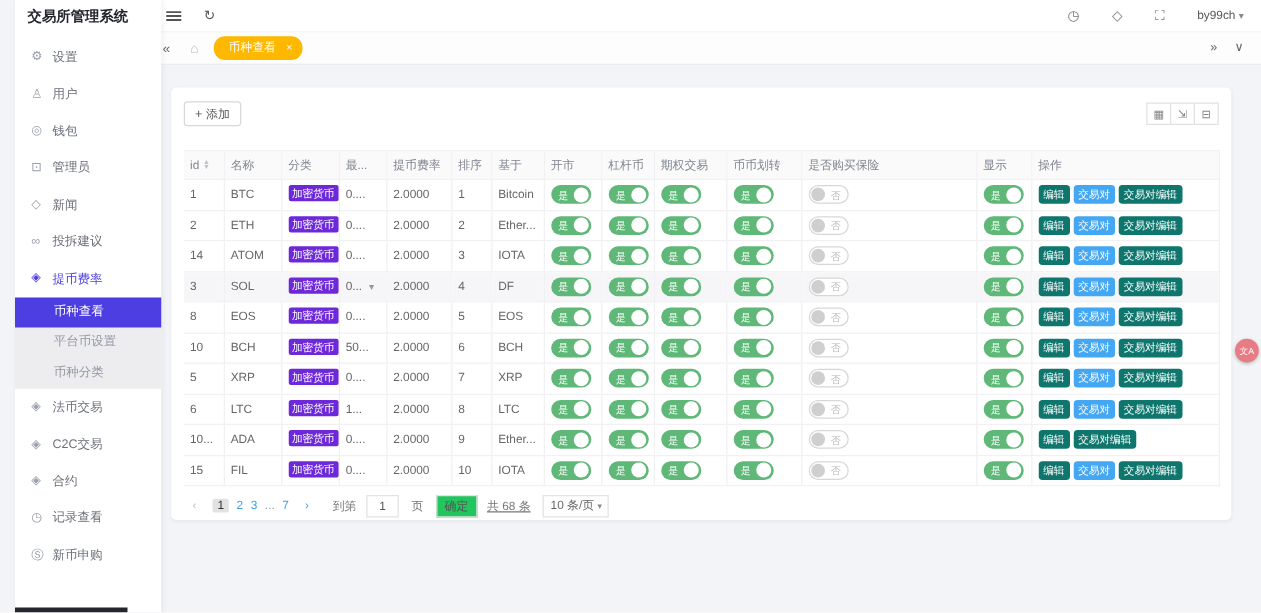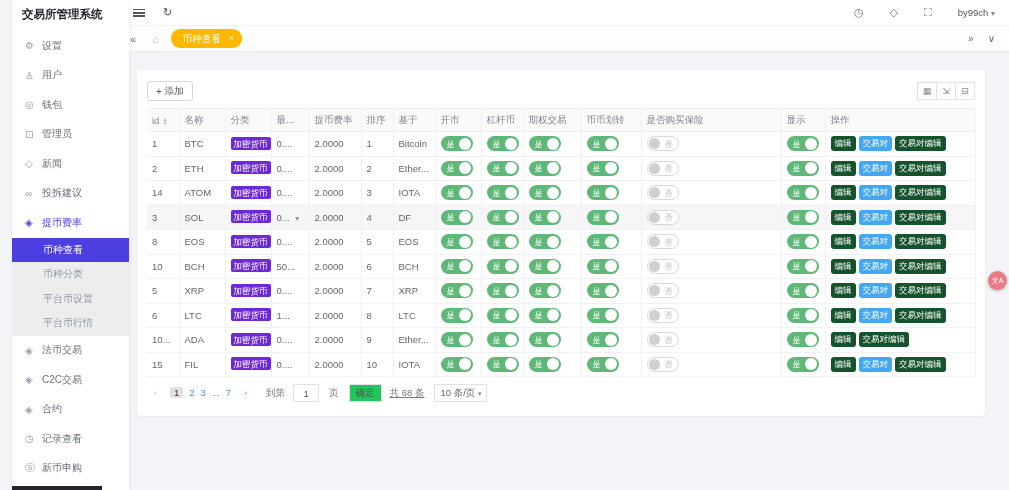--- a/index.html
+++ b/index.html
@@ -45,41 +45,41 @@
   .card { position:absolute; left:137px; top:70px; width:848px; height:346px; background:#fff;
     border-radius:4px; box-shadow:0 1px 3px rgba(0,0,0,.05); padding:8px 10px; }
   .card-toolbar { display:flex; align-items:center; height:26px; }
   .btn-add { border:1px solid #d8d8d8; background:#fff; border-radius:3px; height:20px;
     padding:0 8px; font-size:9.5px; color:#555; cursor:pointer; display:flex; align-items:center; }
   .btn-add .plus { margin-right:3px; font-size:10px; }
   .tool-icons { margin-left:auto; display:flex; }
   .tool-btn { width:20px; height:18px; border:1px solid #e2e2e2; background:#fff; color:#888;
     font-size:9px; display:flex; align-items:center; justify-content:center; cursor:pointer; margin-left:-1px; }
 
-  table { border-collapse:collapse; table-layout:fixed; width:828px; margin-top:4px; }
+  table { border-collapse:collapse; table-layout:fixed; width:828px; margin-top:16px; }
   th, td { border:1px solid #f1f1f3; border-left:none; border-right:1px solid #f1f1f3;
     font-weight:normal; text-align:left; padding:0 5px; white-space:nowrap; overflow:hidden; }
   th { background:#fafafa; color:#80858f; height:23px; font-size:9.5px; }
   td { height:24.5px; font-size:9.5px; color:#666; }
   tr.hl td { background:#f6f6f8; }
   .sort-wrap { display:inline-flex; flex-direction:column; vertical-align:middle; margin-left:3px; line-height:4px; font-size:5.5px; color:#c0c0c0; cursor:pointer; }
   .badge { background:#6d28d9; color:#fff; font-size:8.5px; padding:1.5px 3px; border-radius:2px; }
   .mini-caret { color:#999; font-size:7px; margin-left:4px; cursor:pointer; }
 
   .switch { position:relative; display:inline-block; width:32px; height:15px; border-radius:8px; cursor:pointer; vertical-align:middle; }
   .switch.on { background:#5FB878; }
   .switch.on .knob { position:absolute; right:1.5px; top:1.5px; width:12px; height:12px; border-radius:50%; background:#fff; }
   .switch.on .sw-txt { position:absolute; left:6px; top:2.5px; font-size:8px; color:#fff; }
   .switch.off { background:#fff; border:1px solid #d7d7d7; }
   .switch.off .knob { position:absolute; left:1.5px; top:1px; width:11px; height:11px; border-radius:50%; background:#cfcfcf; }
   .switch.off .sw-txt { position:absolute; right:5px; top:1.5px; font-size:8px; color:#b9b9b9; }
 
   .act-btn { display:inline-block; height:15px; line-height:15px; padding:0 4px; border-radius:3px;
     color:#fff; font-size:8.5px; margin-right:3px; cursor:pointer; }
-  .act-purple { background:#14532d; }
+  .act-purple { background:#0f766e; }
   .act-blue  { background:#44a7f3; }
 
   
   .pagination { display:flex; align-items:center; margin-top:7px; font-size:9.5px; color:#666; }
   .pg-item { min-width:17px; height:18px; line-height:18px; text-align:center; margin-right:6px; cursor:pointer; }
   .pg-prev { color:#c2c2c2; }
   .pg-current { background:#e2e2e2; color:#333; border-radius:2px; padding:0 4px; }
   .pg-link { color:#3aa3f0; }
   .pg-ellipsis { color:#999; cursor:default; }
   .pg-next { color:#3aa3f0; }
@@ -124,23 +124,22 @@
       <div class="menu-item">
     <span class="mi-icon">∞</span>
     <span>投拆建议</span>
       </div>
       <div class="menu-item active">
     <span class="mi-icon">◈</span>
     <span>提币费率</span>
       </div>
       <div class="submenu">
         <div class="submenu-item active">币种查看</div>
+        <div class="submenu-item">平台币设置</div>
         <div class="submenu-item">币种分类</div>
-        <div class="submenu-item">平台币设置</div>
-        <div class="submenu-item">平台币行情</div>
       </div>
       <div class="menu-item">
     <span class="mi-icon">◈</span>
     <span>法币交易</span>
       </div>
       <div class="menu-item">
     <span class="mi-icon">◈</span>
     <span>C2C交易</span>
       </div>
       <div class="menu-item">

